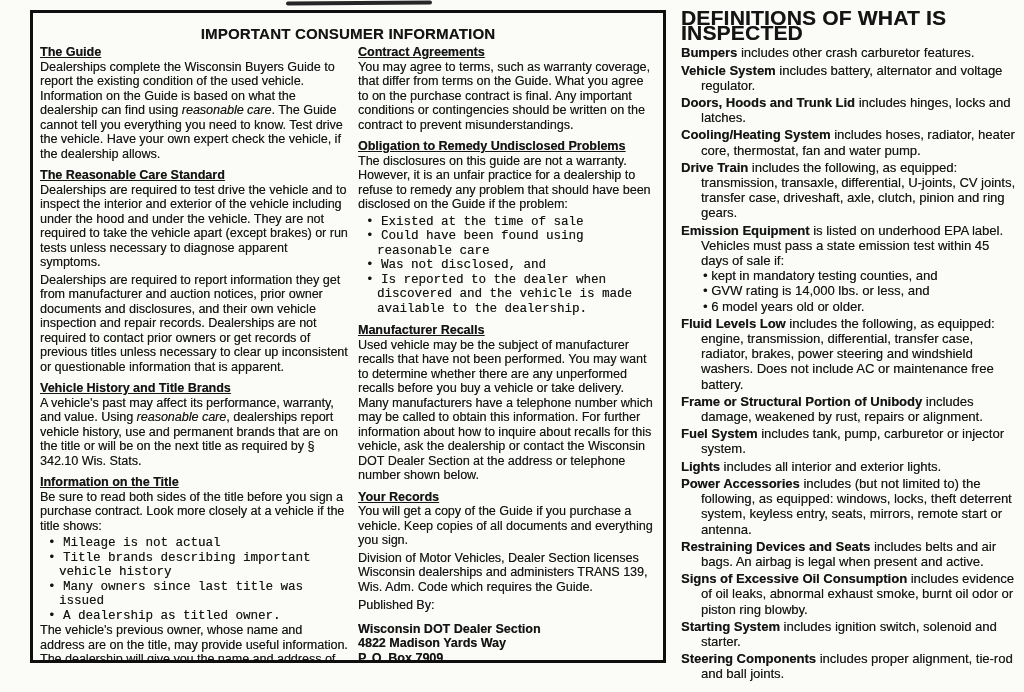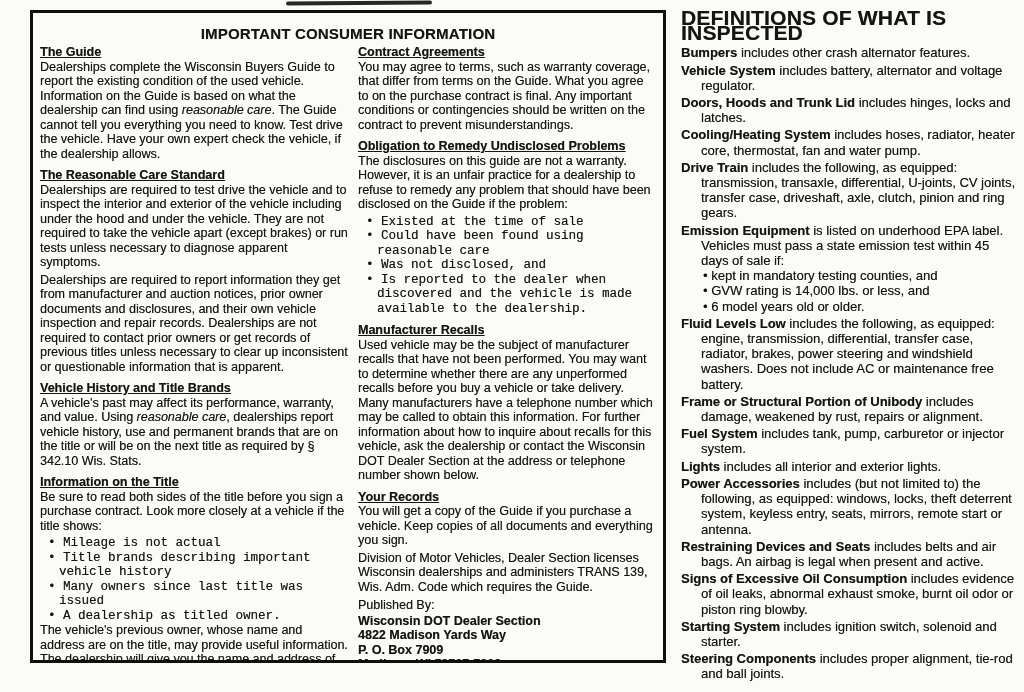--- a/index.html
+++ b/index.html
@@ -39,21 +39,21 @@
   .sec { margin: 0 0 7px; }
   .sec:last-child { margin-bottom: 0; }
   .sec-h { font-weight: bold; margin: 0; text-decoration: underline; }
   .para { margin: 0 0 3px; }
   .para:last-child { margin-bottom: 0; }
 
   .bullets { margin: 0; padding: 0; list-style: none; font-family: Liberation Mono, monospace; }
   .bullets li { padding-left: 19px; text-indent: -11px; }
   .bullets li::before { content: "\2022\00a0"; }
 
-  .pub-label { margin: 4px 0 1px; }
+  .pub-label { margin: 4px 0 9px; }
   .pub-line { font-weight: bold; margin: 0; }
   .assist { margin-top: 6px; }
   .assist b { font-weight: bold; }
 
   
   .definitions {
     position: absolute; left: 681px; top: 10px; width: 336px;
     font-size: 13px; line-height: 15.2px;
   }
   .def-title { font-size: 21px; font-weight: bold; margin: 0 0 5px; letter-spacing: 0.2px; }
@@ -138,21 +138,21 @@
         <div class="assist"><span>Consumer Assistance: </span><b>(608) 266-1425</b></div>
       </div>
     </div>
 
   </div>
 </div>
 
 <div class="definitions">
   <div class="def-title">DEFINITIONS OF WHAT IS INSPECTED</div>
 
-  <p class="def"><b>Bumpers</b><span> includes other crash alternator features.</span></p>
+  <p class="def"><b>Bumpers</b><span> includes other crash carburetor features.</span></p>
   <p class="def"><b>Vehicle System</b><span> includes battery, alternator and voltage regulator.</span></p>
   <p class="def"><b>Doors, Hoods and Trunk Lid</b><span> includes hinges, locks and latches.</span></p>
   <p class="def"><b>Cooling/Heating System</b><span> includes hoses, radiator, heater core, thermostat, fan and water pump.</span></p>
   <p class="def"><b>Drive Train</b><span> includes the following, as equipped: transmission, transaxle, differential, U-joints, CV joints, transfer case, driveshaft, axle, clutch, pinion and ring gears.</span></p>
 
   <div class="def-group">
     <p class="def"><b>Emission Equipment</b><span> is listed on underhood EPA label. Vehicles must pass a state emission test within 45 days of sale if:</span></p>
     <div class="def-bullet">kept in mandatory testing counties, and</div>
     <div class="def-bullet">GVW rating is 14,000 lbs. or less, and</div>
     <div class="def-bullet">6 model years old or older.</div>

